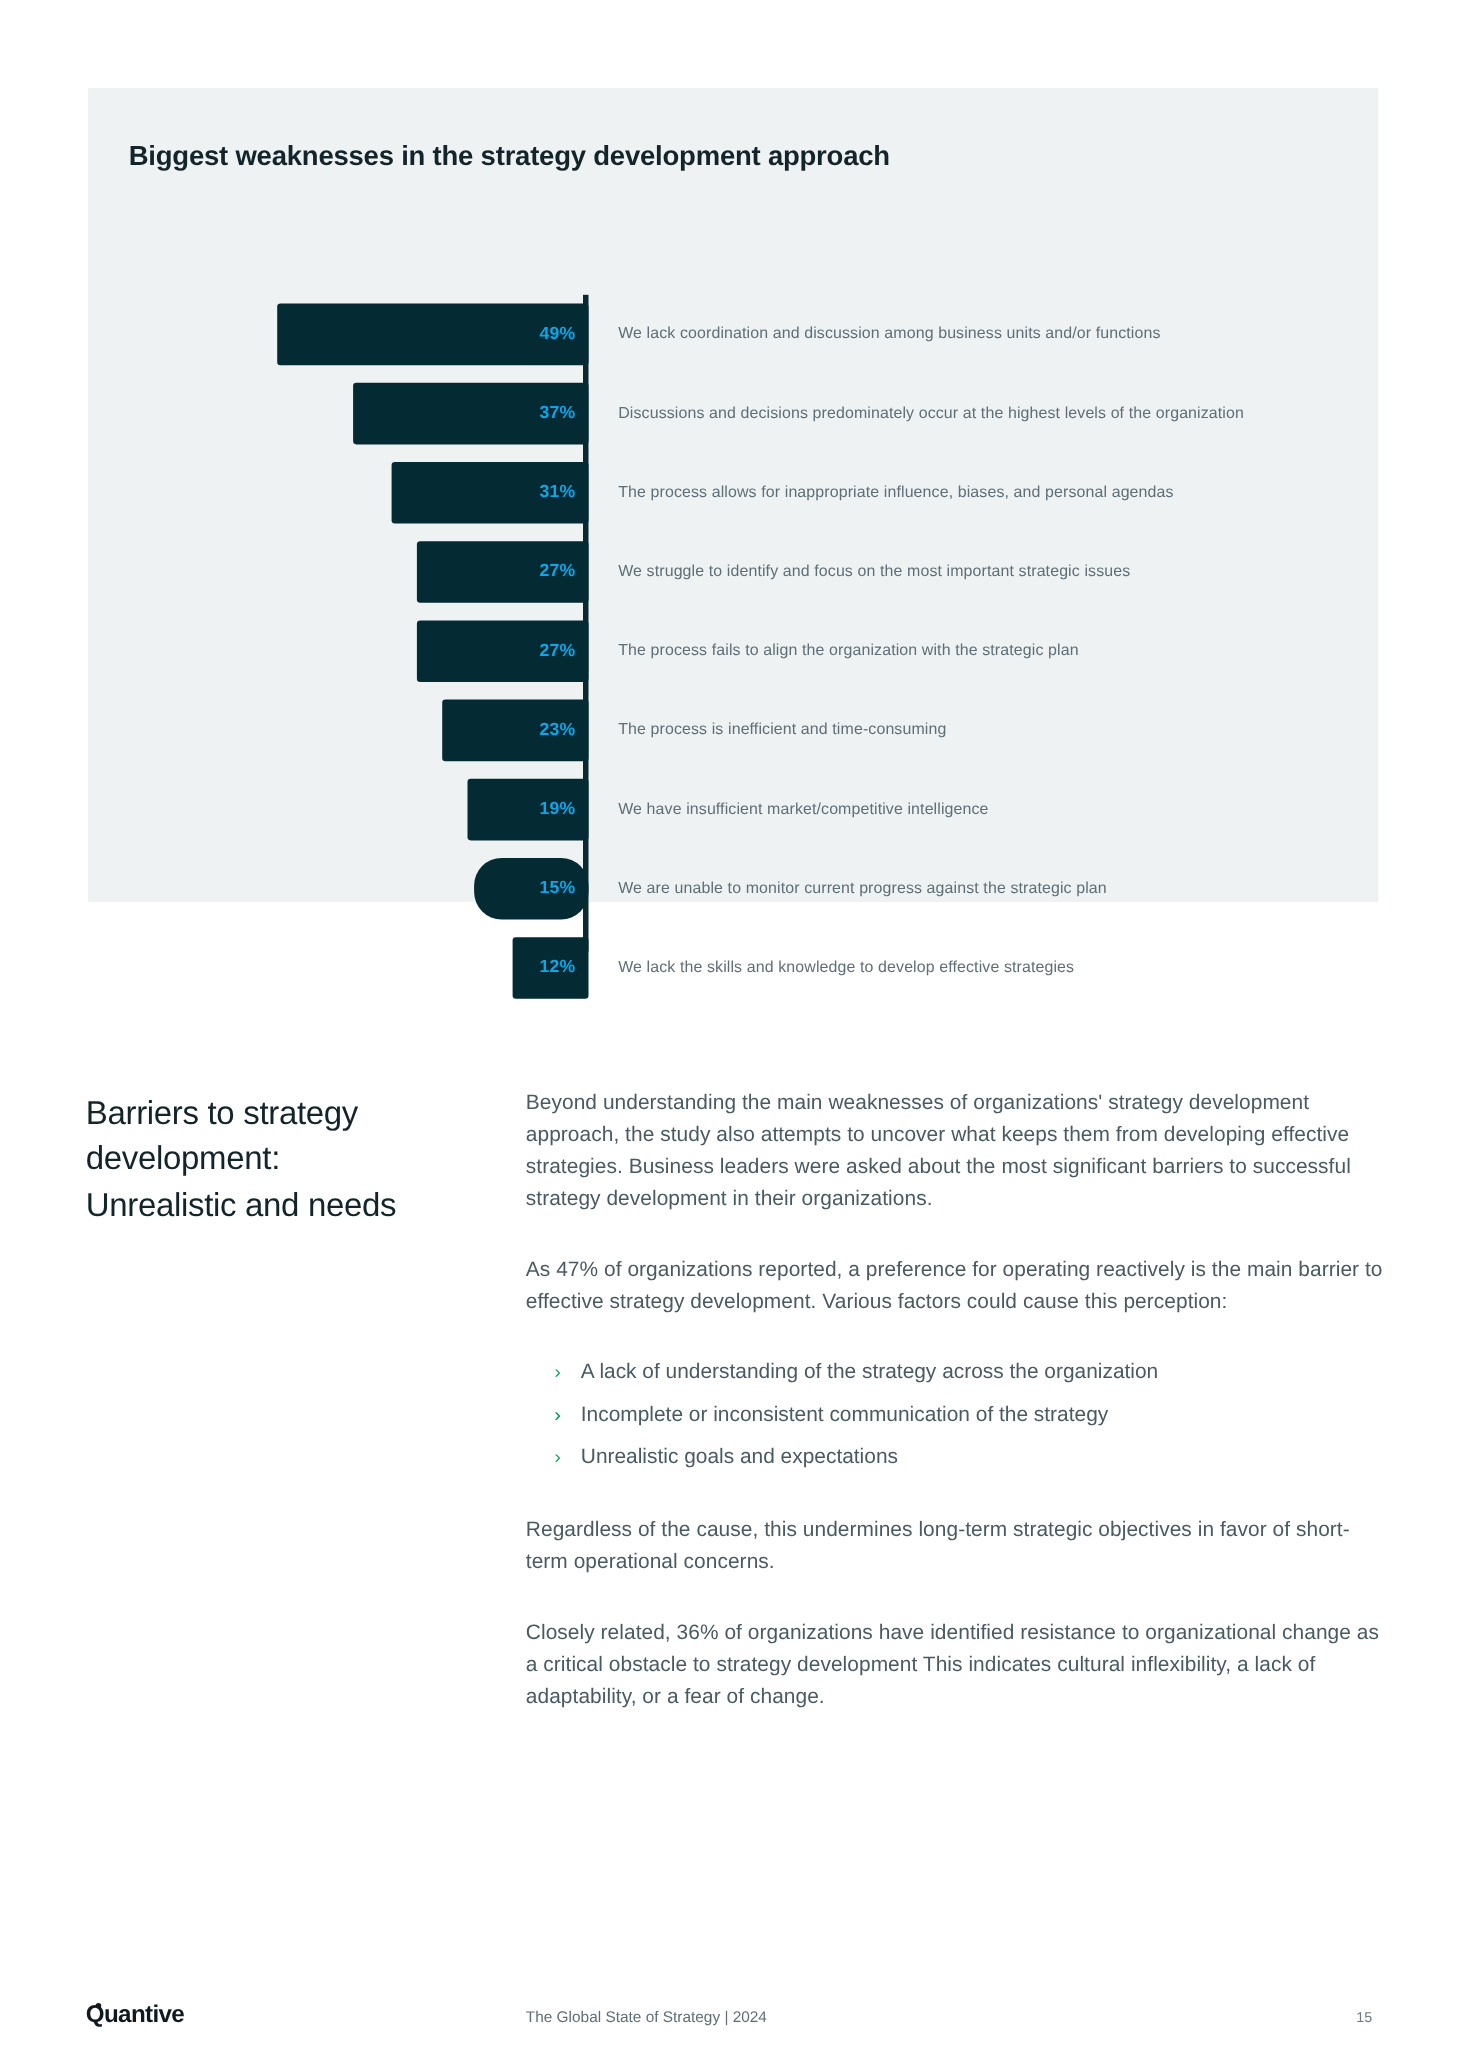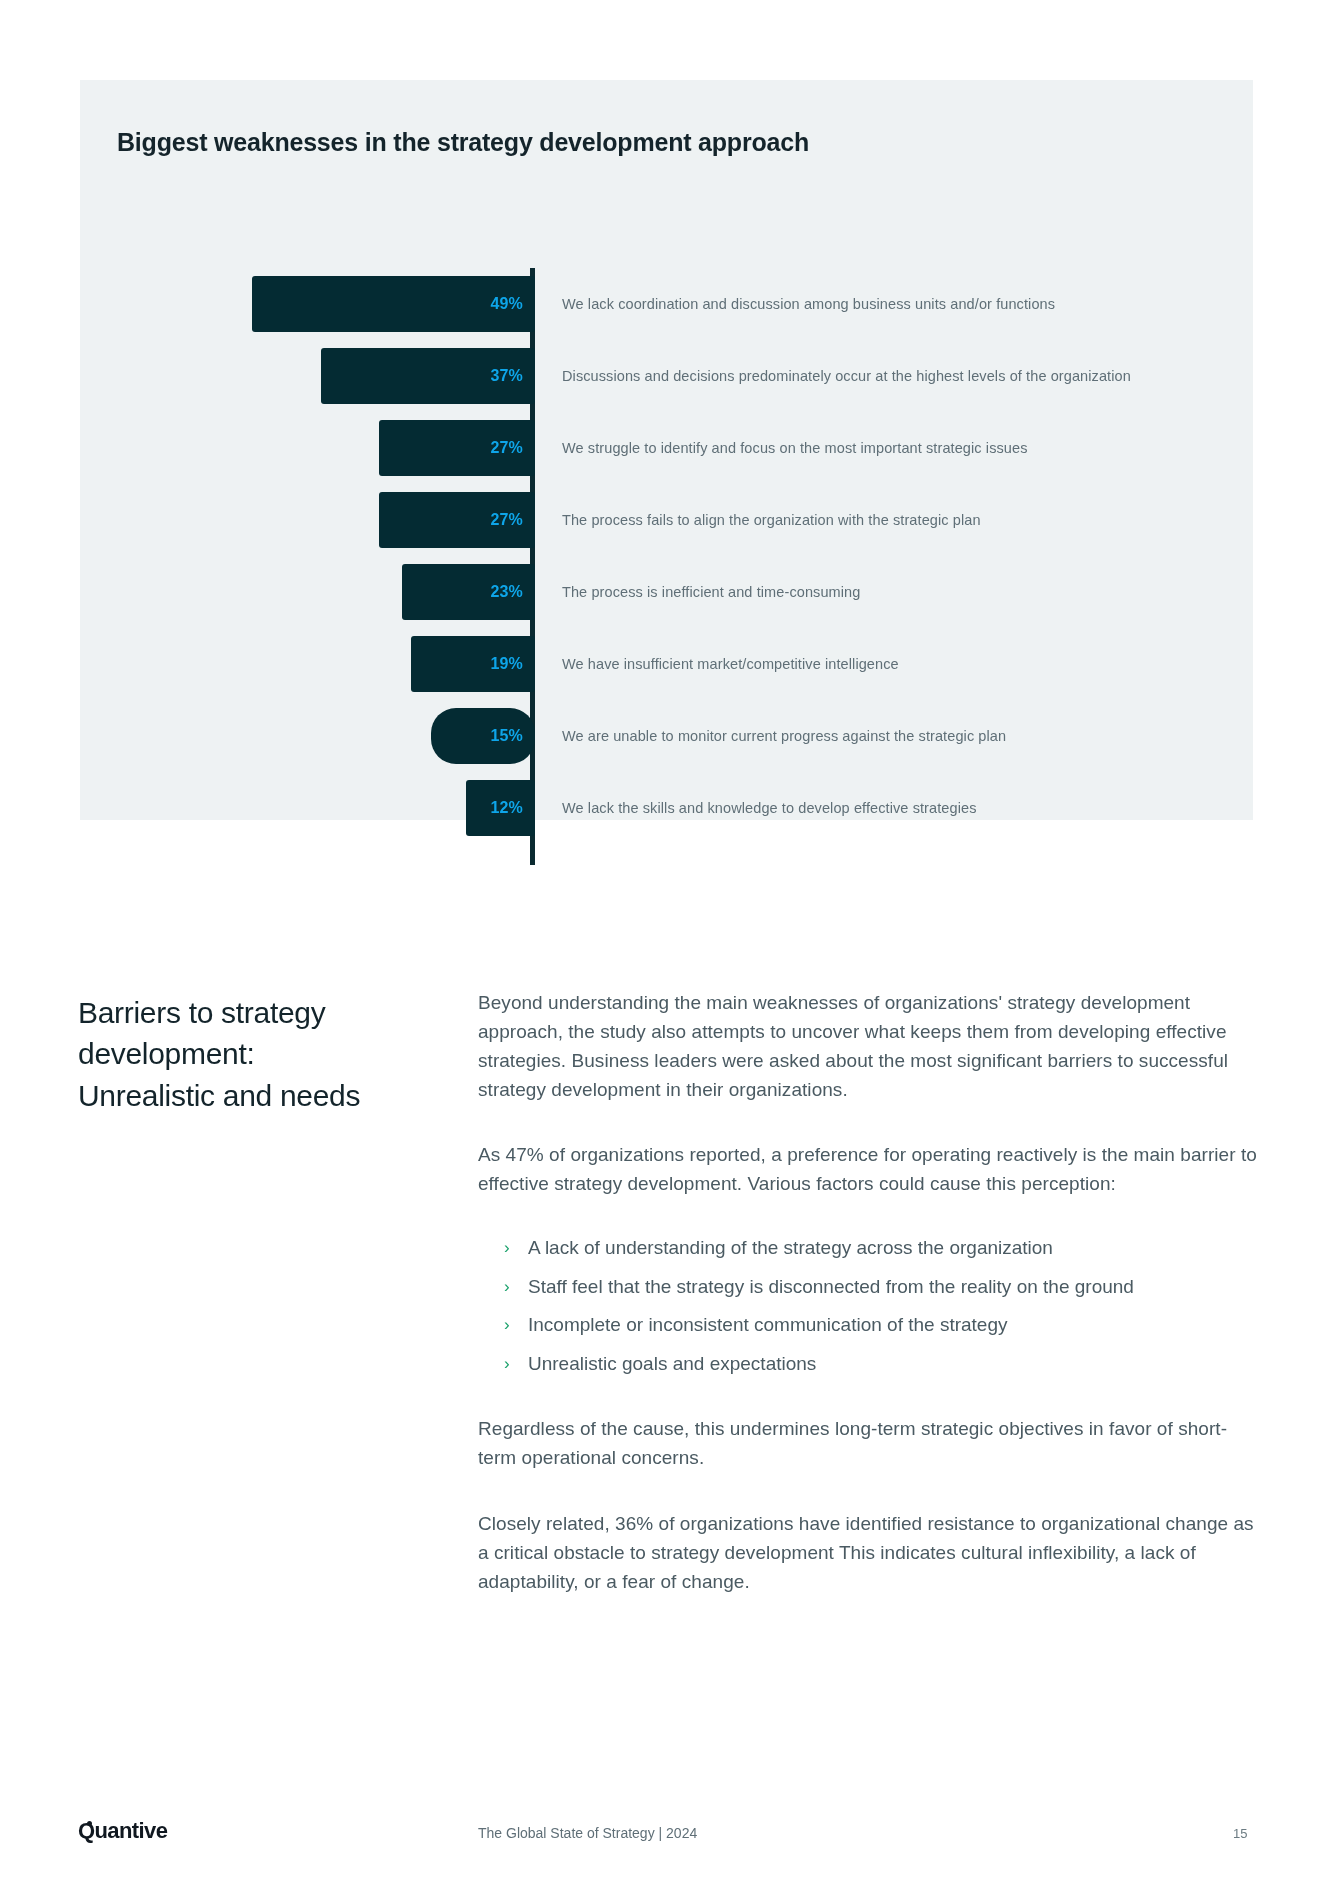--- a/index.html
+++ b/index.html
@@ -191,39 +191,45 @@
           </div>
           <div class="row-label">We lack coordination and discussion among business units and/or functions</div>
         </div>
         <div class="row">
           <div class="bar" style="width: 214px; right: 718px;">
             <span class="bar-value">37%</span>
           </div>
           <div class="row-label">Discussions and decisions predominately occur at the highest levels of the organization</div>
         </div>
         <div class="row">
+          <div class="bar" style="width: 179px; right: 718px;">
+            <span class="bar-value">31%</span>
+          </div>
+          <div class="row-label">The process allows for inappropriate influence, biases, and personal agendas</div>
+        </div>
+        <div class="row">
           <div class="bar" style="width: 156px; right: 718px;">
             <span class="bar-value">27%</span>
           </div>
           <div class="row-label">We struggle to identify and focus on the most important strategic issues</div>
         </div>
         <div class="row">
           <div class="bar" style="width: 156px; right: 718px;">
             <span class="bar-value">27%</span>
           </div>
           <div class="row-label">The process fails to align the organization with the strategic plan</div>
         </div>
         <div class="row">
           <div class="bar" style="width: 133px; right: 718px;">
             <span class="bar-value">23%</span>
           </div>
           <div class="row-label">The process is inefficient and time-consuming</div>
         </div>
         <div class="row">
-          <div class="bar" style="width: 124px; right: 718px;">
+          <div class="bar" style="width: 110px; right: 718px;">
             <span class="bar-value">19%</span>
           </div>
           <div class="row-label">We have insufficient market/competitive intelligence</div>
         </div>
         <div class="row">
           <div class="bar" style="width: 104px; right: 718px; border-radius: 25px;">
             <span class="bar-value">15%</span>
           </div>
           <div class="row-label">We are unable to monitor current progress against the strategic plan</div>
         </div>
@@ -237,21 +243,21 @@
   </div>
 </div>
 
 <div class="headline">Barriers to strategy development: Unrealistic and needs</div>
 
 <div class="body-col">
   <p>Beyond understanding the main weaknesses of organizations' strategy development approach, the study also attempts to uncover what keeps them from developing effective strategies. Business leaders were asked about the most significant barriers to successful strategy development in their organizations.</p>
   <p>As 47% of organizations reported, a preference for operating reactively is the main barrier to effective strategy development. Various factors could cause this perception:</p>
   <ul class="bullets" id="bullet-list">
       <li><span class="chev">›</span><span>A lack of understanding of the strategy across the organization</span></li>
-      <li><span class="chev">›</span><span>Staff feel that the strategy is disconnected from the reality on the ground</span></li>
+      <li><span class="chev">›</span></li>
       <li><span class="chev">›</span><span>Incomplete or inconsistent communication of the strategy</span></li>
       <li><span class="chev">›</span><span>Unrealistic goals and expectations</span></li>
     </ul>
   <p>Regardless of the cause, this undermines long-term strategic objectives in favor of short-term operational concerns.</p>
   <p>Closely related, 36% of organizations have identified resistance to organizational change as a critical obstacle to strategy development This indicates cultural inflexibility, a lack of adaptability, or a fear of change.</p>
 </div>
 
 <div class="footer-logo">
   <span>Quantive</span>
   <span class="dot"></span>

